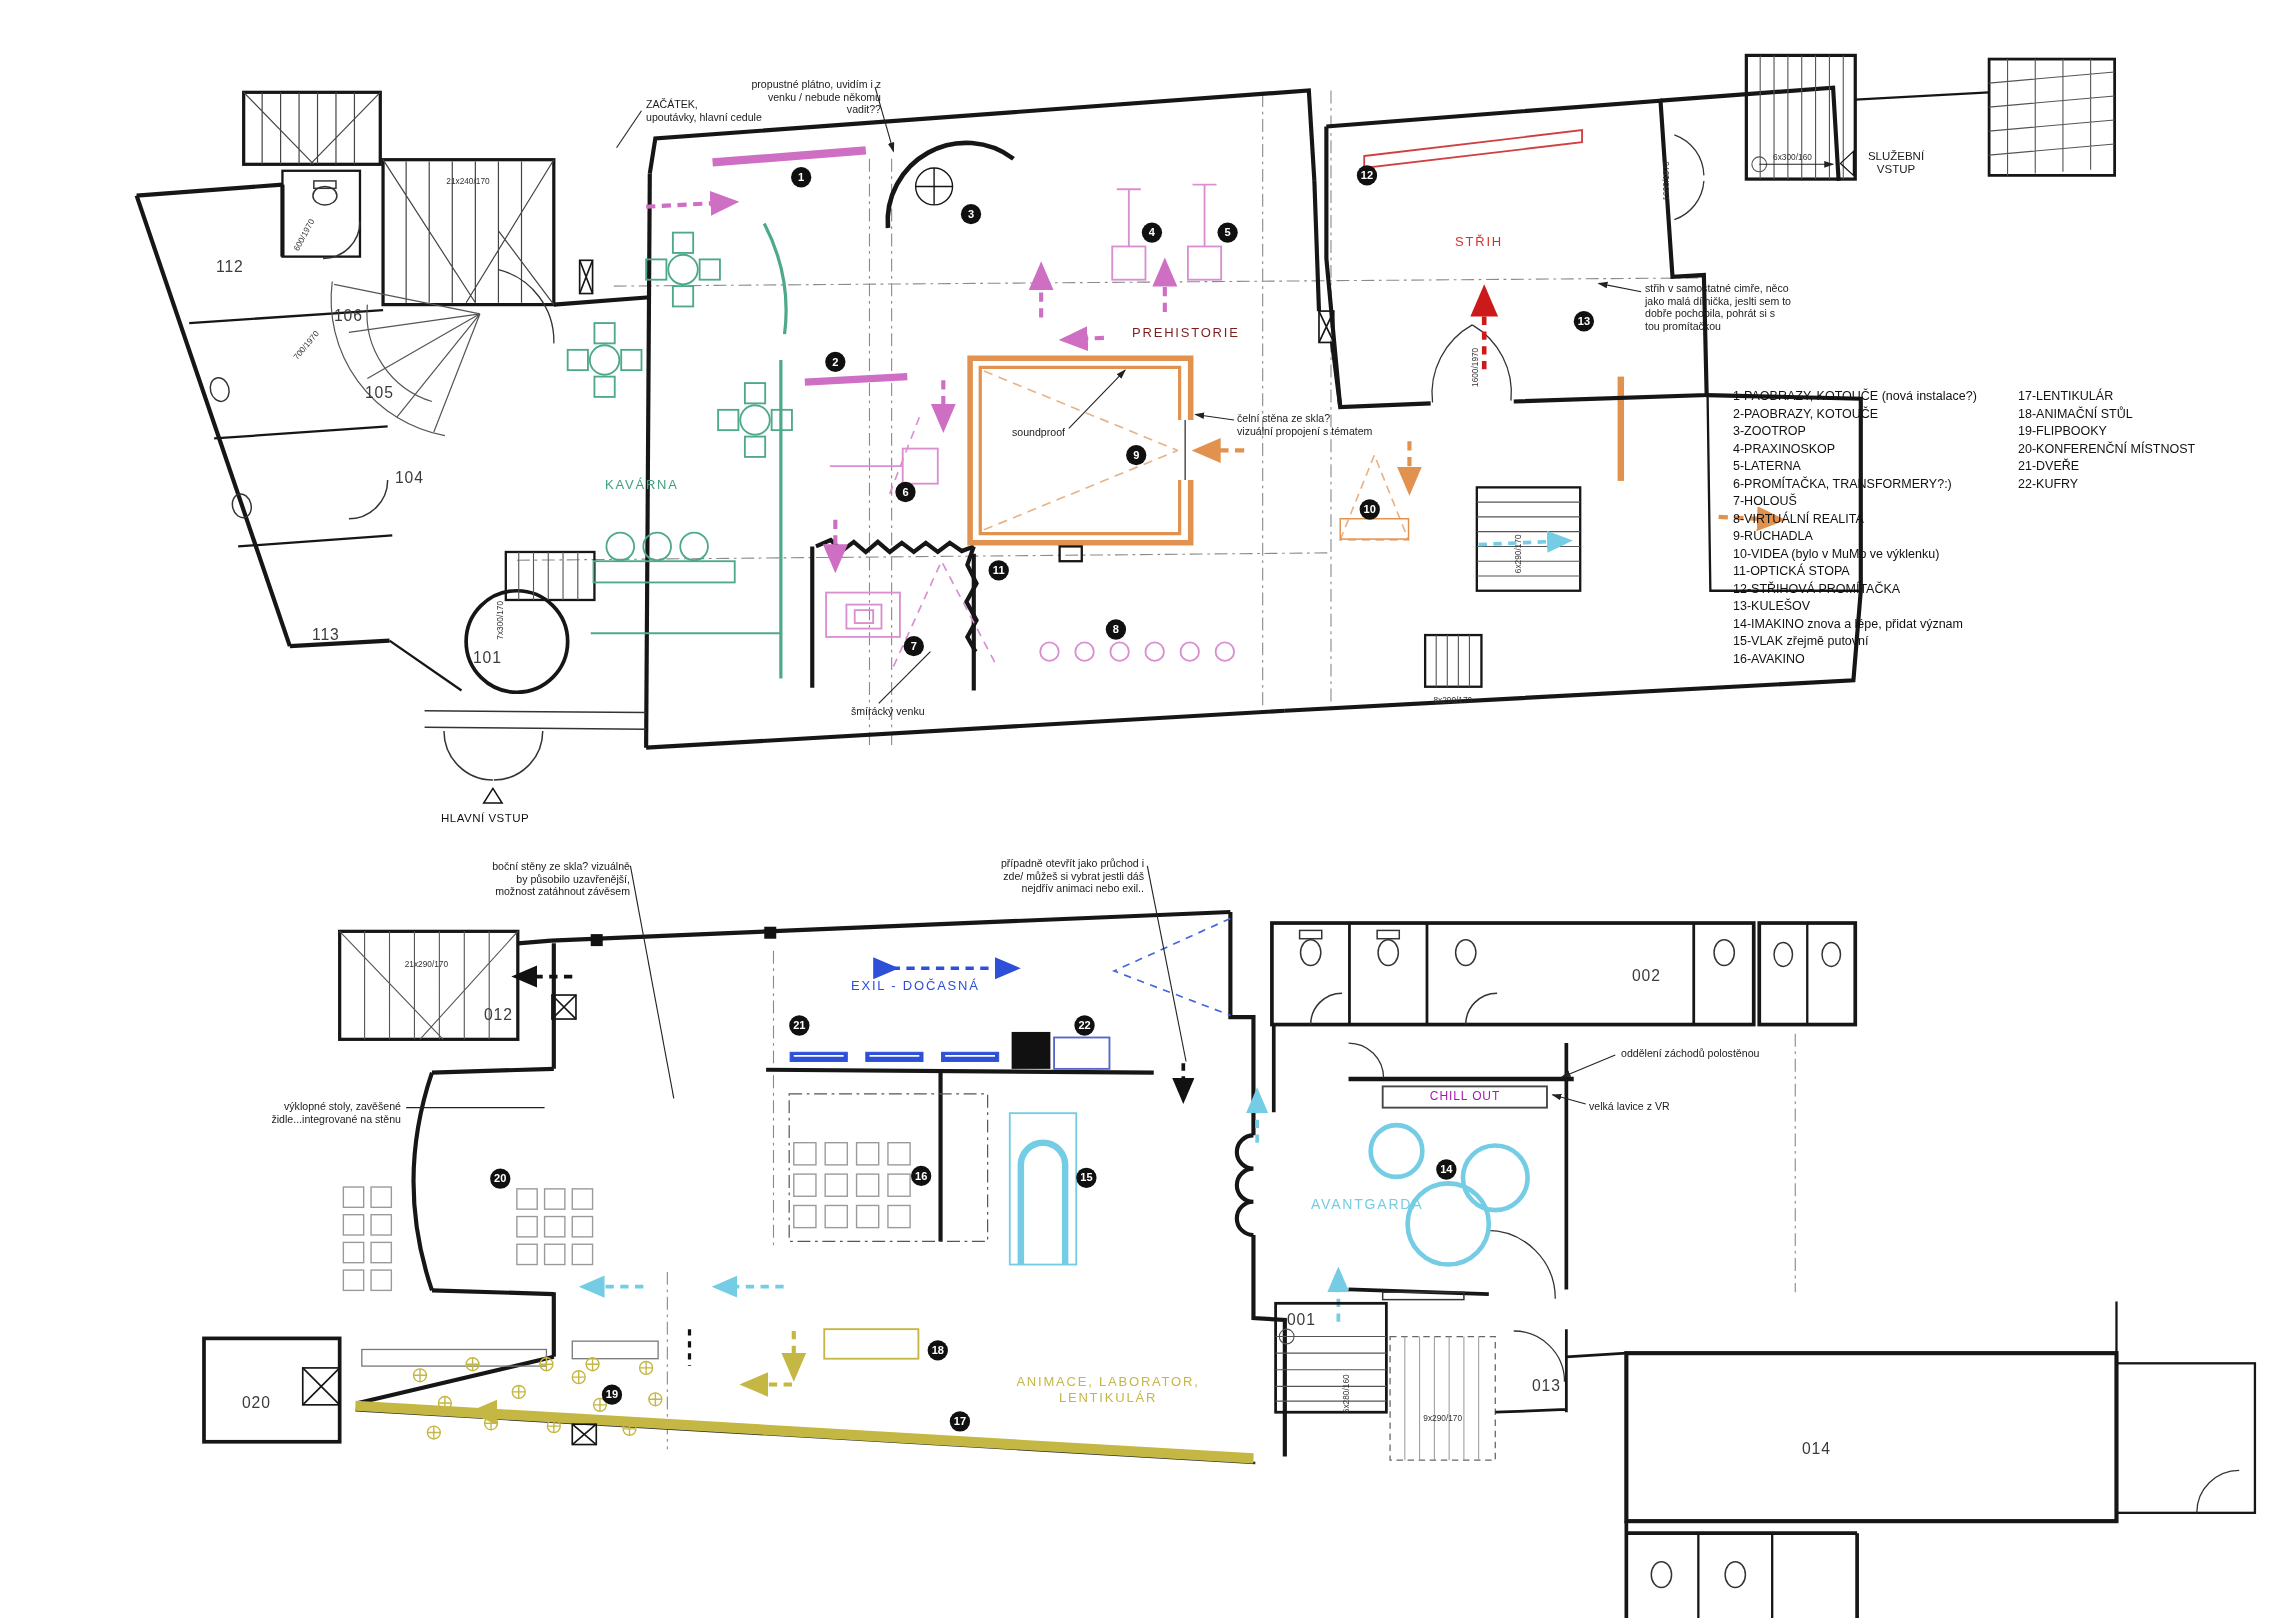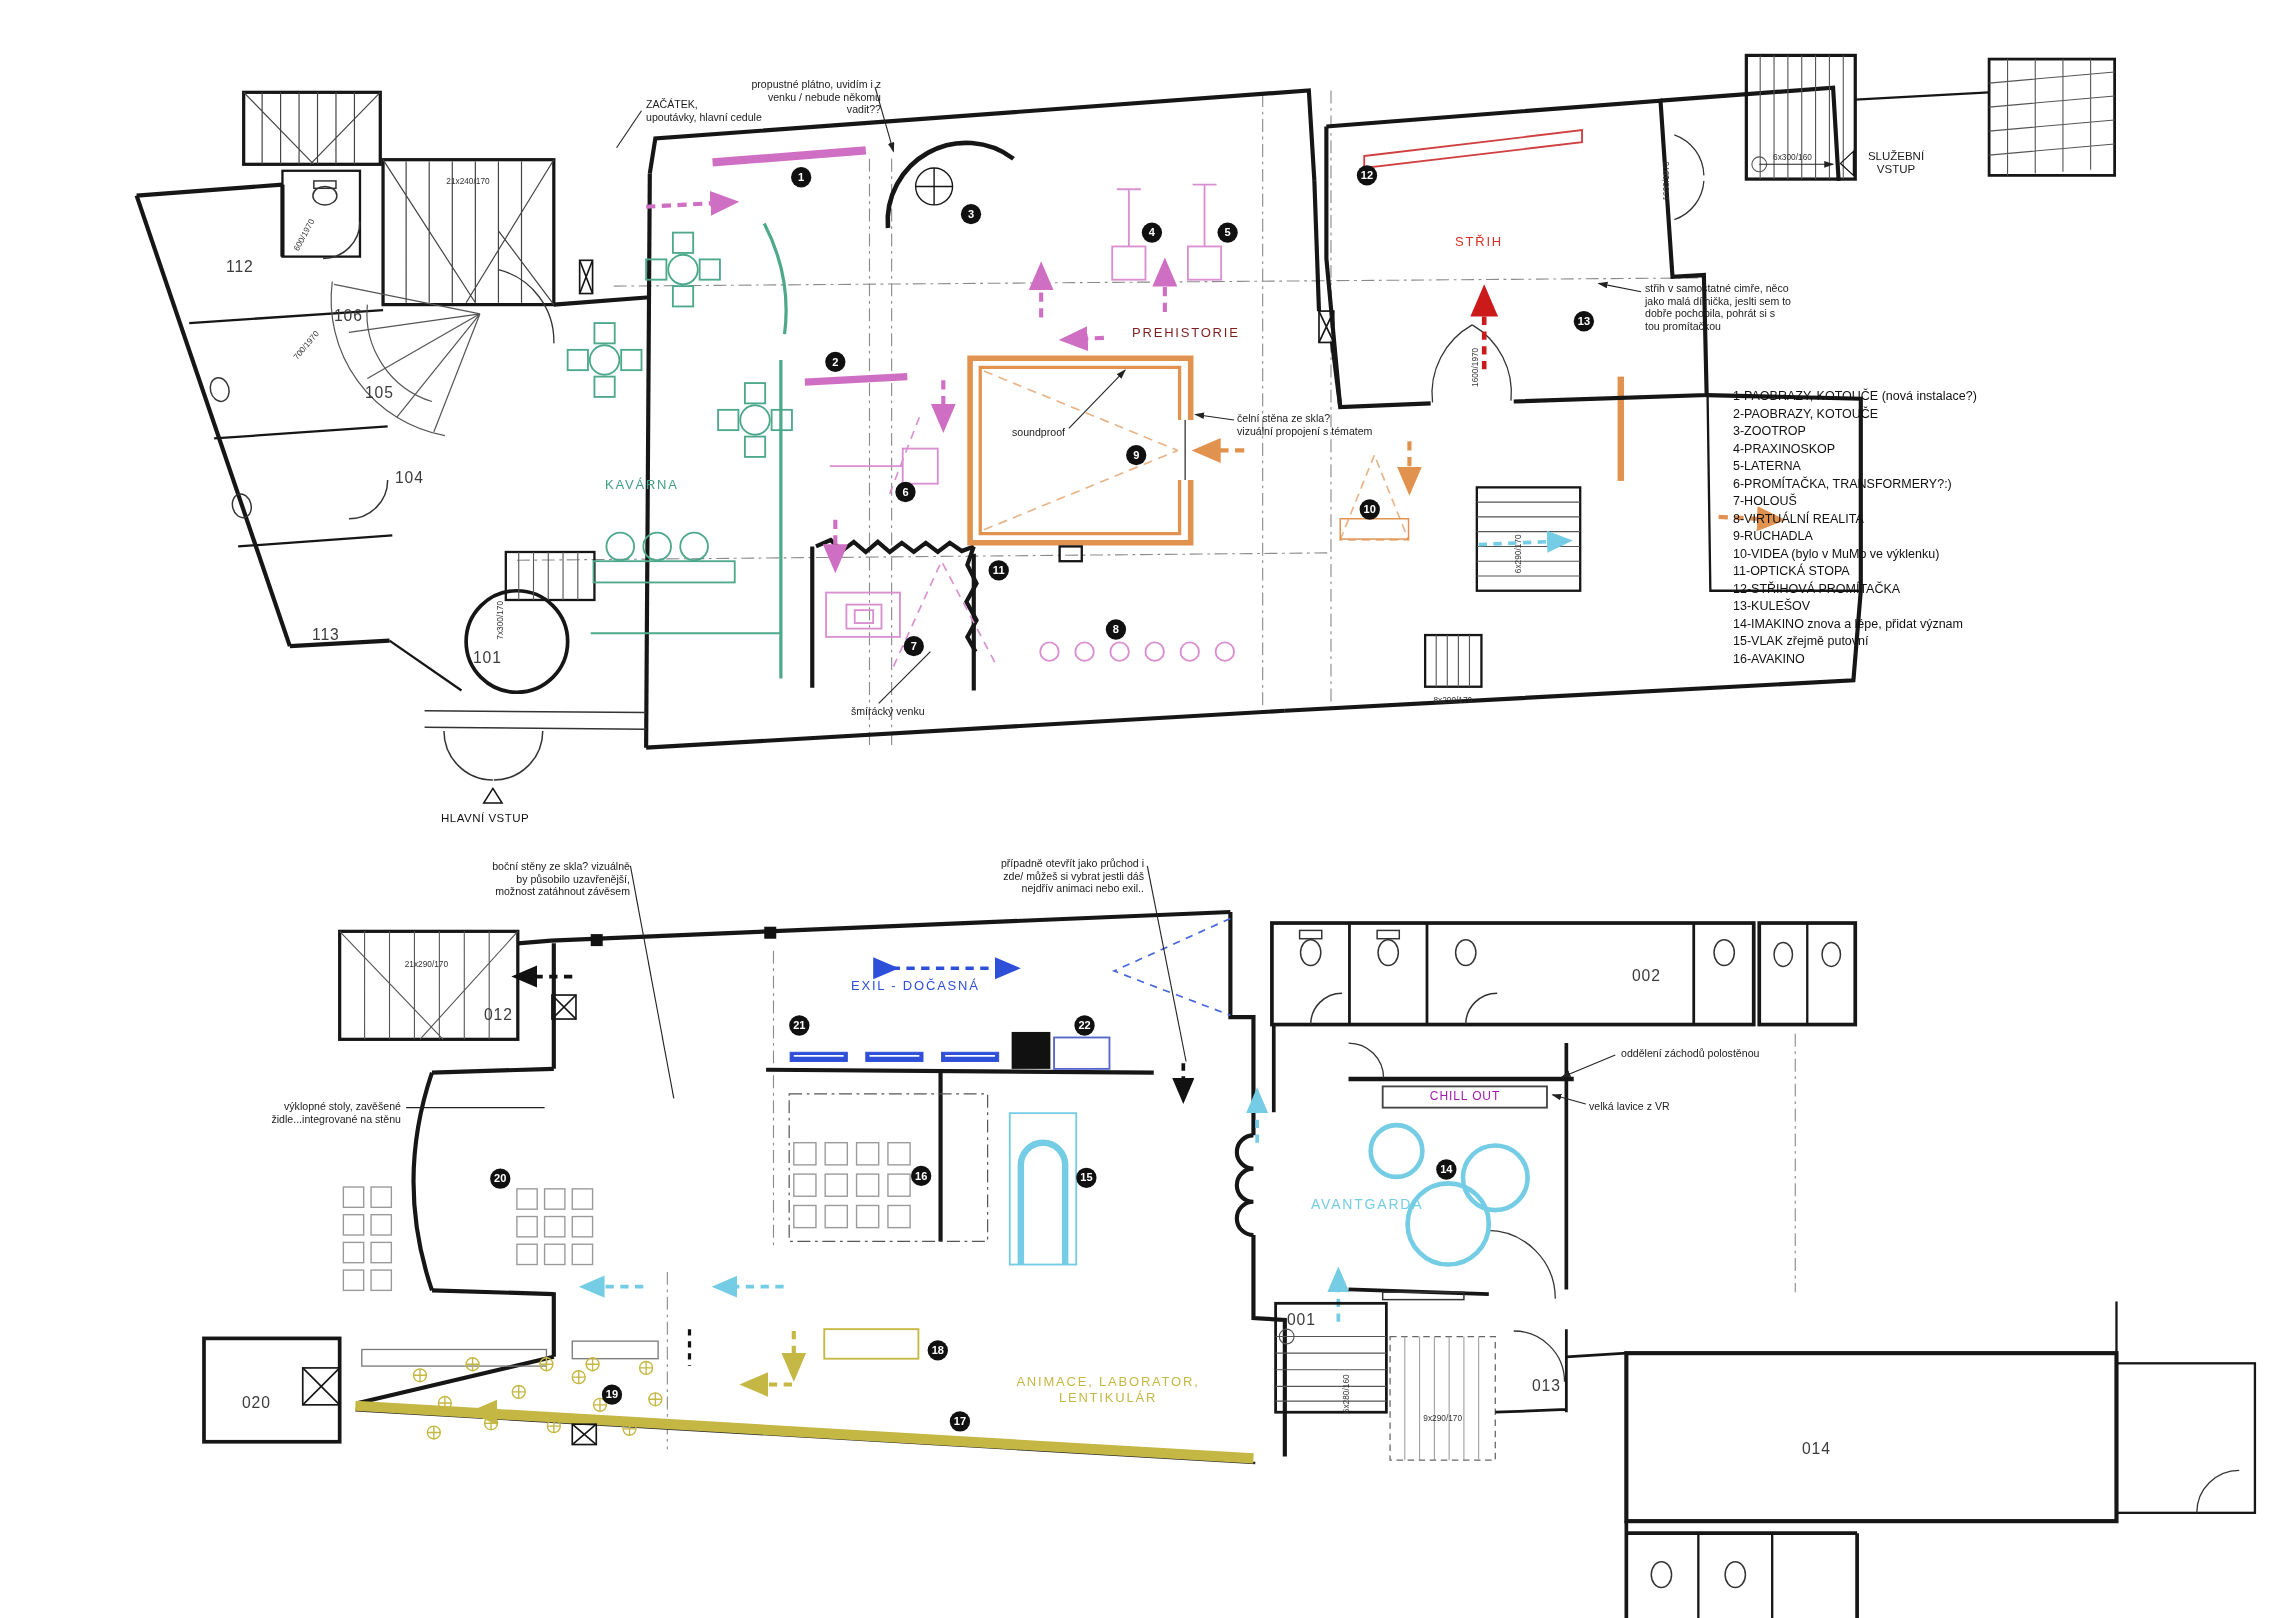--- a/index.html
+++ b/index.html
@@ -670,21 +670,21 @@
 tou promítačkou</div>
 <div class="ov" style="left:1237px;top:412px;">čelní stěna ze skla?
 vizuální propojení s tématem</div>
 <div class="ov" style="left:851px;top:705px;">šmírácký venku</div>
 <div class="ov" style="left:1012px;top:426px;">soundproof</div>
 
 <div class="room-label green" style="left:605px;top:435px;margin-top:42px;">KAVÁRNA</div>
 <div class="room-label magenta" style="left:1132px;top:325px;">PREHISTORIE</div>
 <div class="room-label red" style="left:1455px;top:234px;">STŘIH</div>
 
-<div class="room-num" style="left:226px;top:258px;">112</div>
+<div class="room-num" style="left:216px;top:258px;">112</div>
 <div class="room-num" style="left:334px;top:307px;">106</div>
 <div class="room-num" style="left:365px;top:384px;">105</div>
 <div class="room-num" style="left:395px;top:469px;">104</div>
 <div class="room-num" style="left:312px;top:626px;">113</div>
 <div class="room-num" style="left:473px;top:649px;">101</div>
 
 <div class="legend-col" style="left:1733px;top:388px;">
       <div>1-PAOBRAZY, KOTOUČE (nová instalace?)</div>
       <div>2-PAOBRAZY, KOTOUČE</div>
       <div>3-ZOOTROP</div>
@@ -695,20 +695,28 @@
       <div>8-VIRTUÁLNÍ REALITA</div>
       <div>9-RUCHADLA</div>
       <div>10-VIDEA (bylo  v MuMo ve výklenku)</div>
       <div>11-OPTICKÁ STOPA</div>
       <div>12-STŘIHOVÁ PROMÍTAČKA</div>
       <div>13-KULEŠOV</div>
       <div>14-IMAKINO znova a lépe, přidat význam</div>
       <div>15-VLAK zřejmě putovní</div>
       <div>16-AVAKINO</div>
     </div>
+<div class="legend-col" style="left:2018px;top:388px;">
+      <div>17-LENTIKULÁR</div>
+      <div>18-ANIMAČNÍ STŮL</div>
+      <div>19-FLIPBOOKY</div>
+      <div>20-KONFERENČNÍ MÍSTNOST</div>
+      <div>21-DVEŘE</div>
+      <div>22-KUFRY</div>
+    </div>
 
 <div class="ov ra" style="left:475px;top:860px;width:155px;">boční stěny ze skla? vizuálně
 by působilo uzavřenější,
 možnost zatáhnout závěsem</div>
 <div class="ov ra" style="left:989px;top:857px;width:155px;">případně otevřít jako průchod i
 zde/ můžeš si vybrat jestli dáš
 nejdřív animaci nebo exil..</div>
 <div class="ov ra" style="left:258px;top:1100px;width:143px;">výklopné stoly, zavěšené
 židle...integrované na stěnu</div>
 <div class="ov" style="left:1621px;top:1047px;">oddělení záchodů polostěnou</div>

